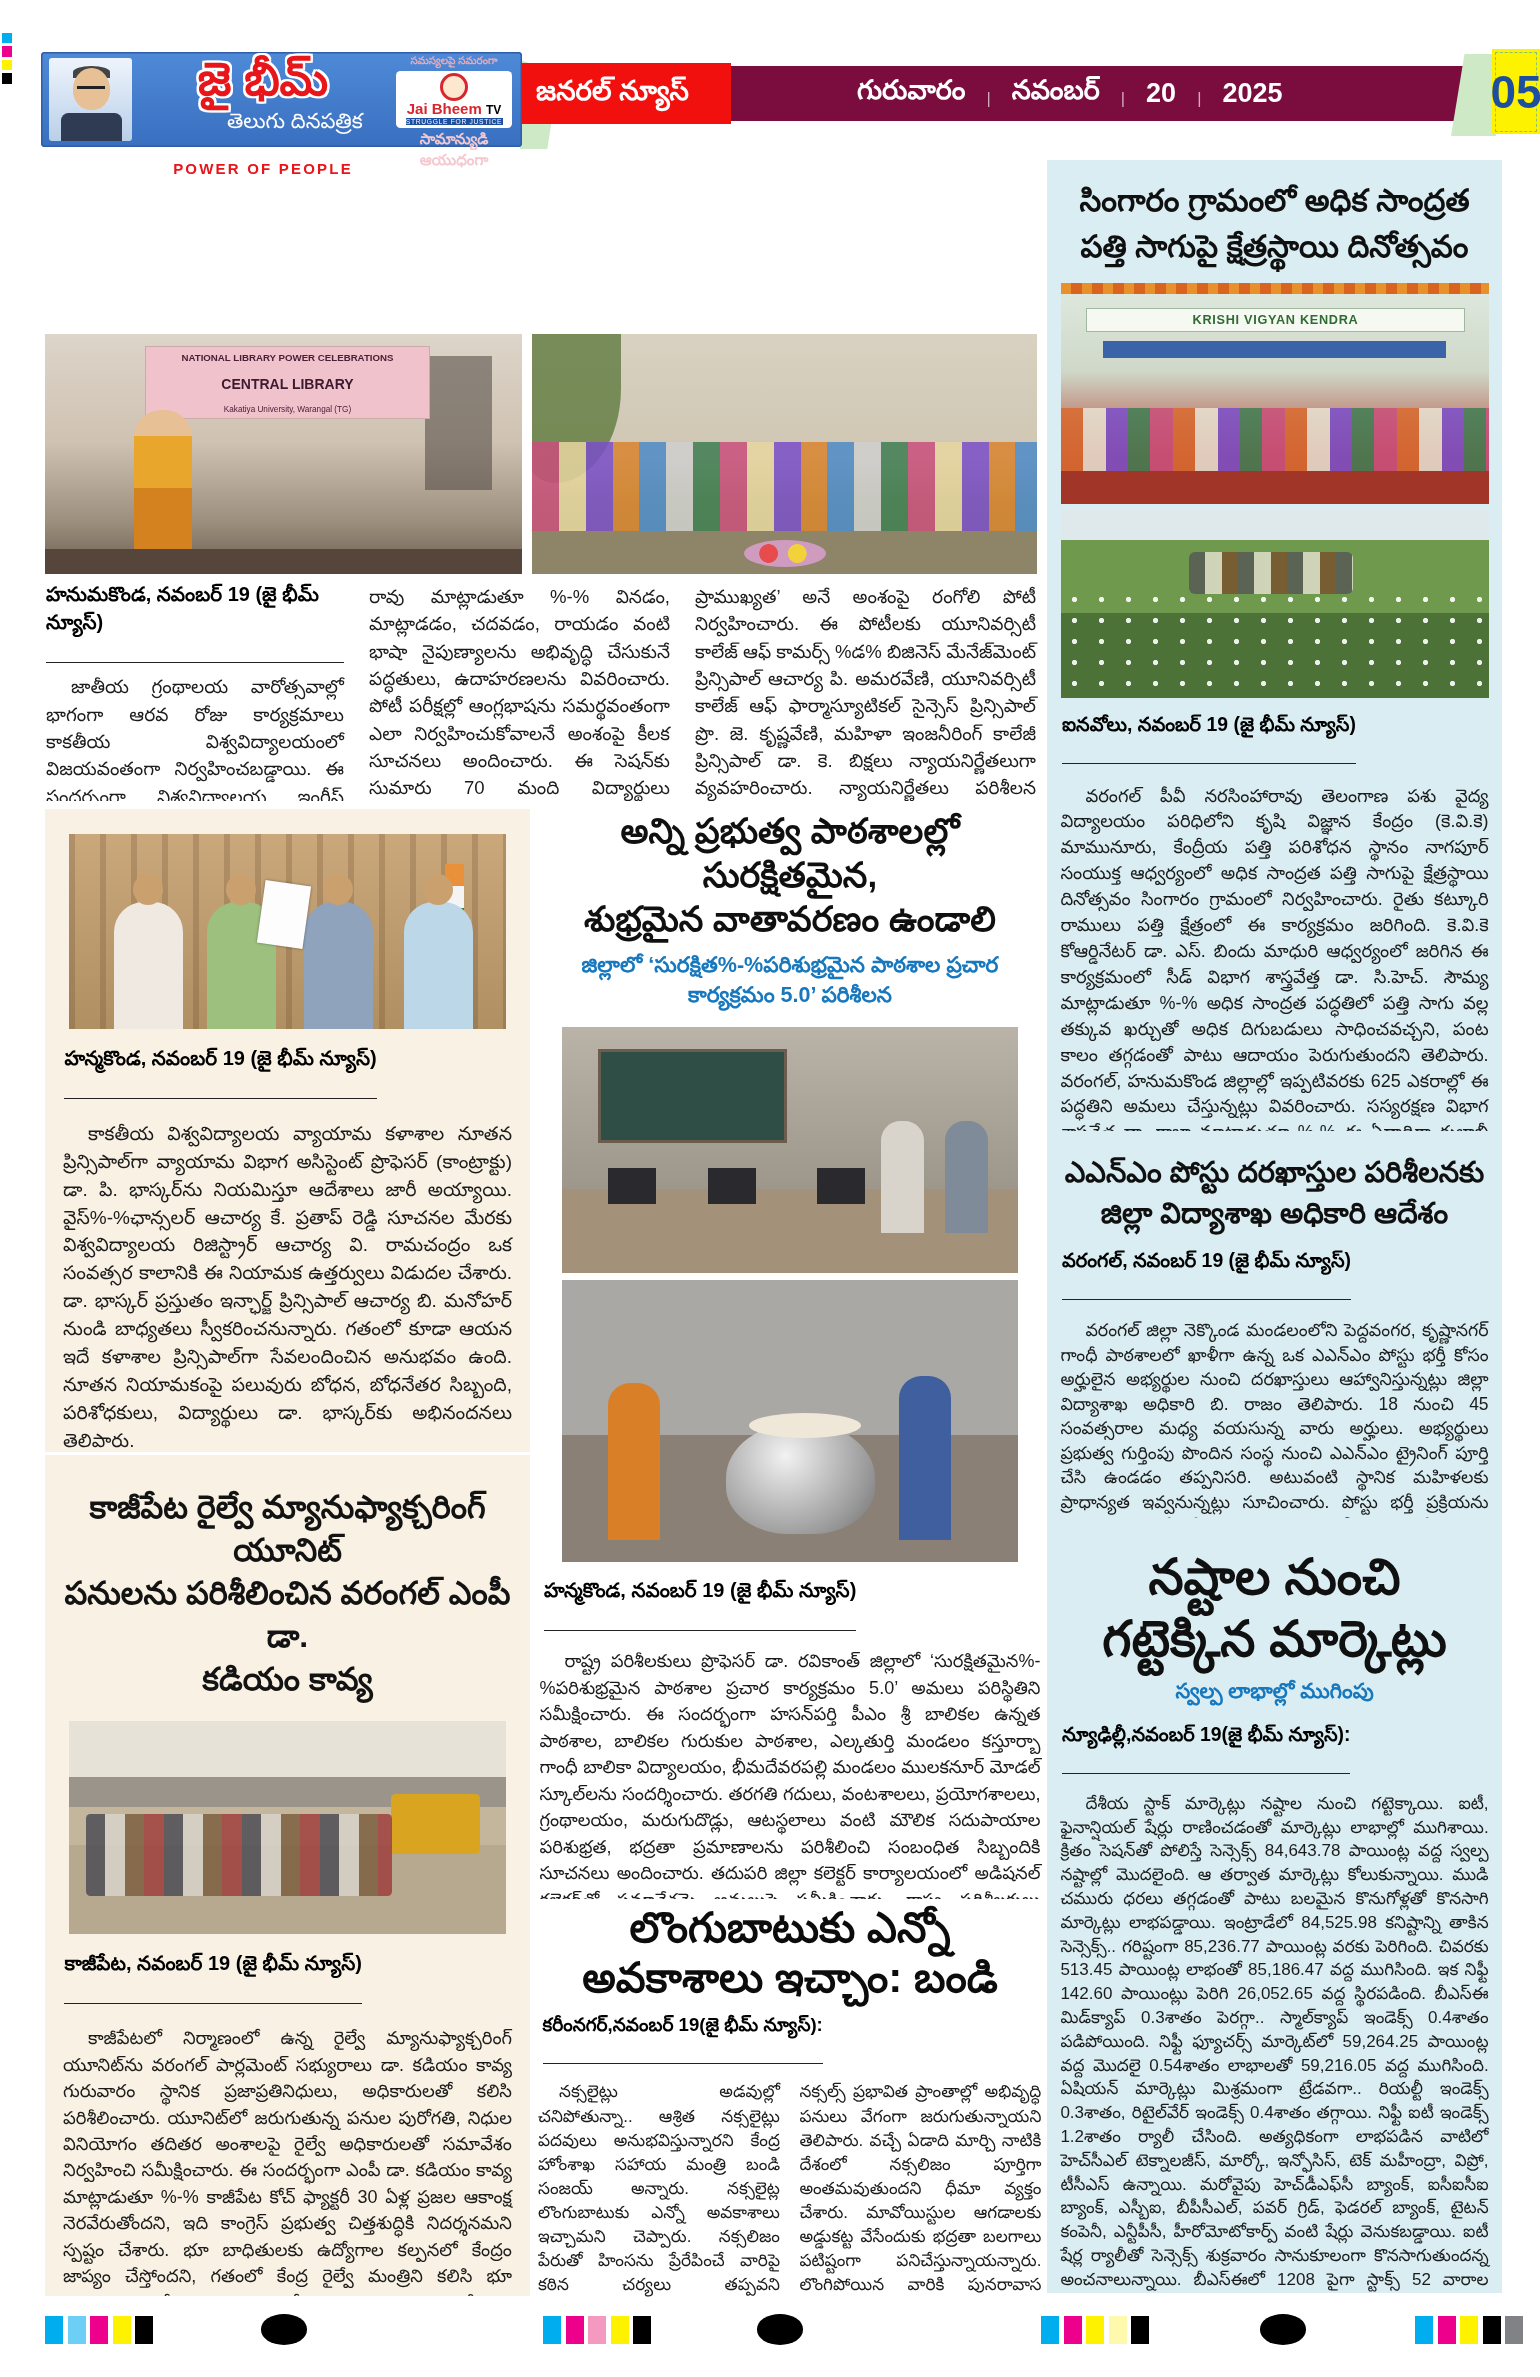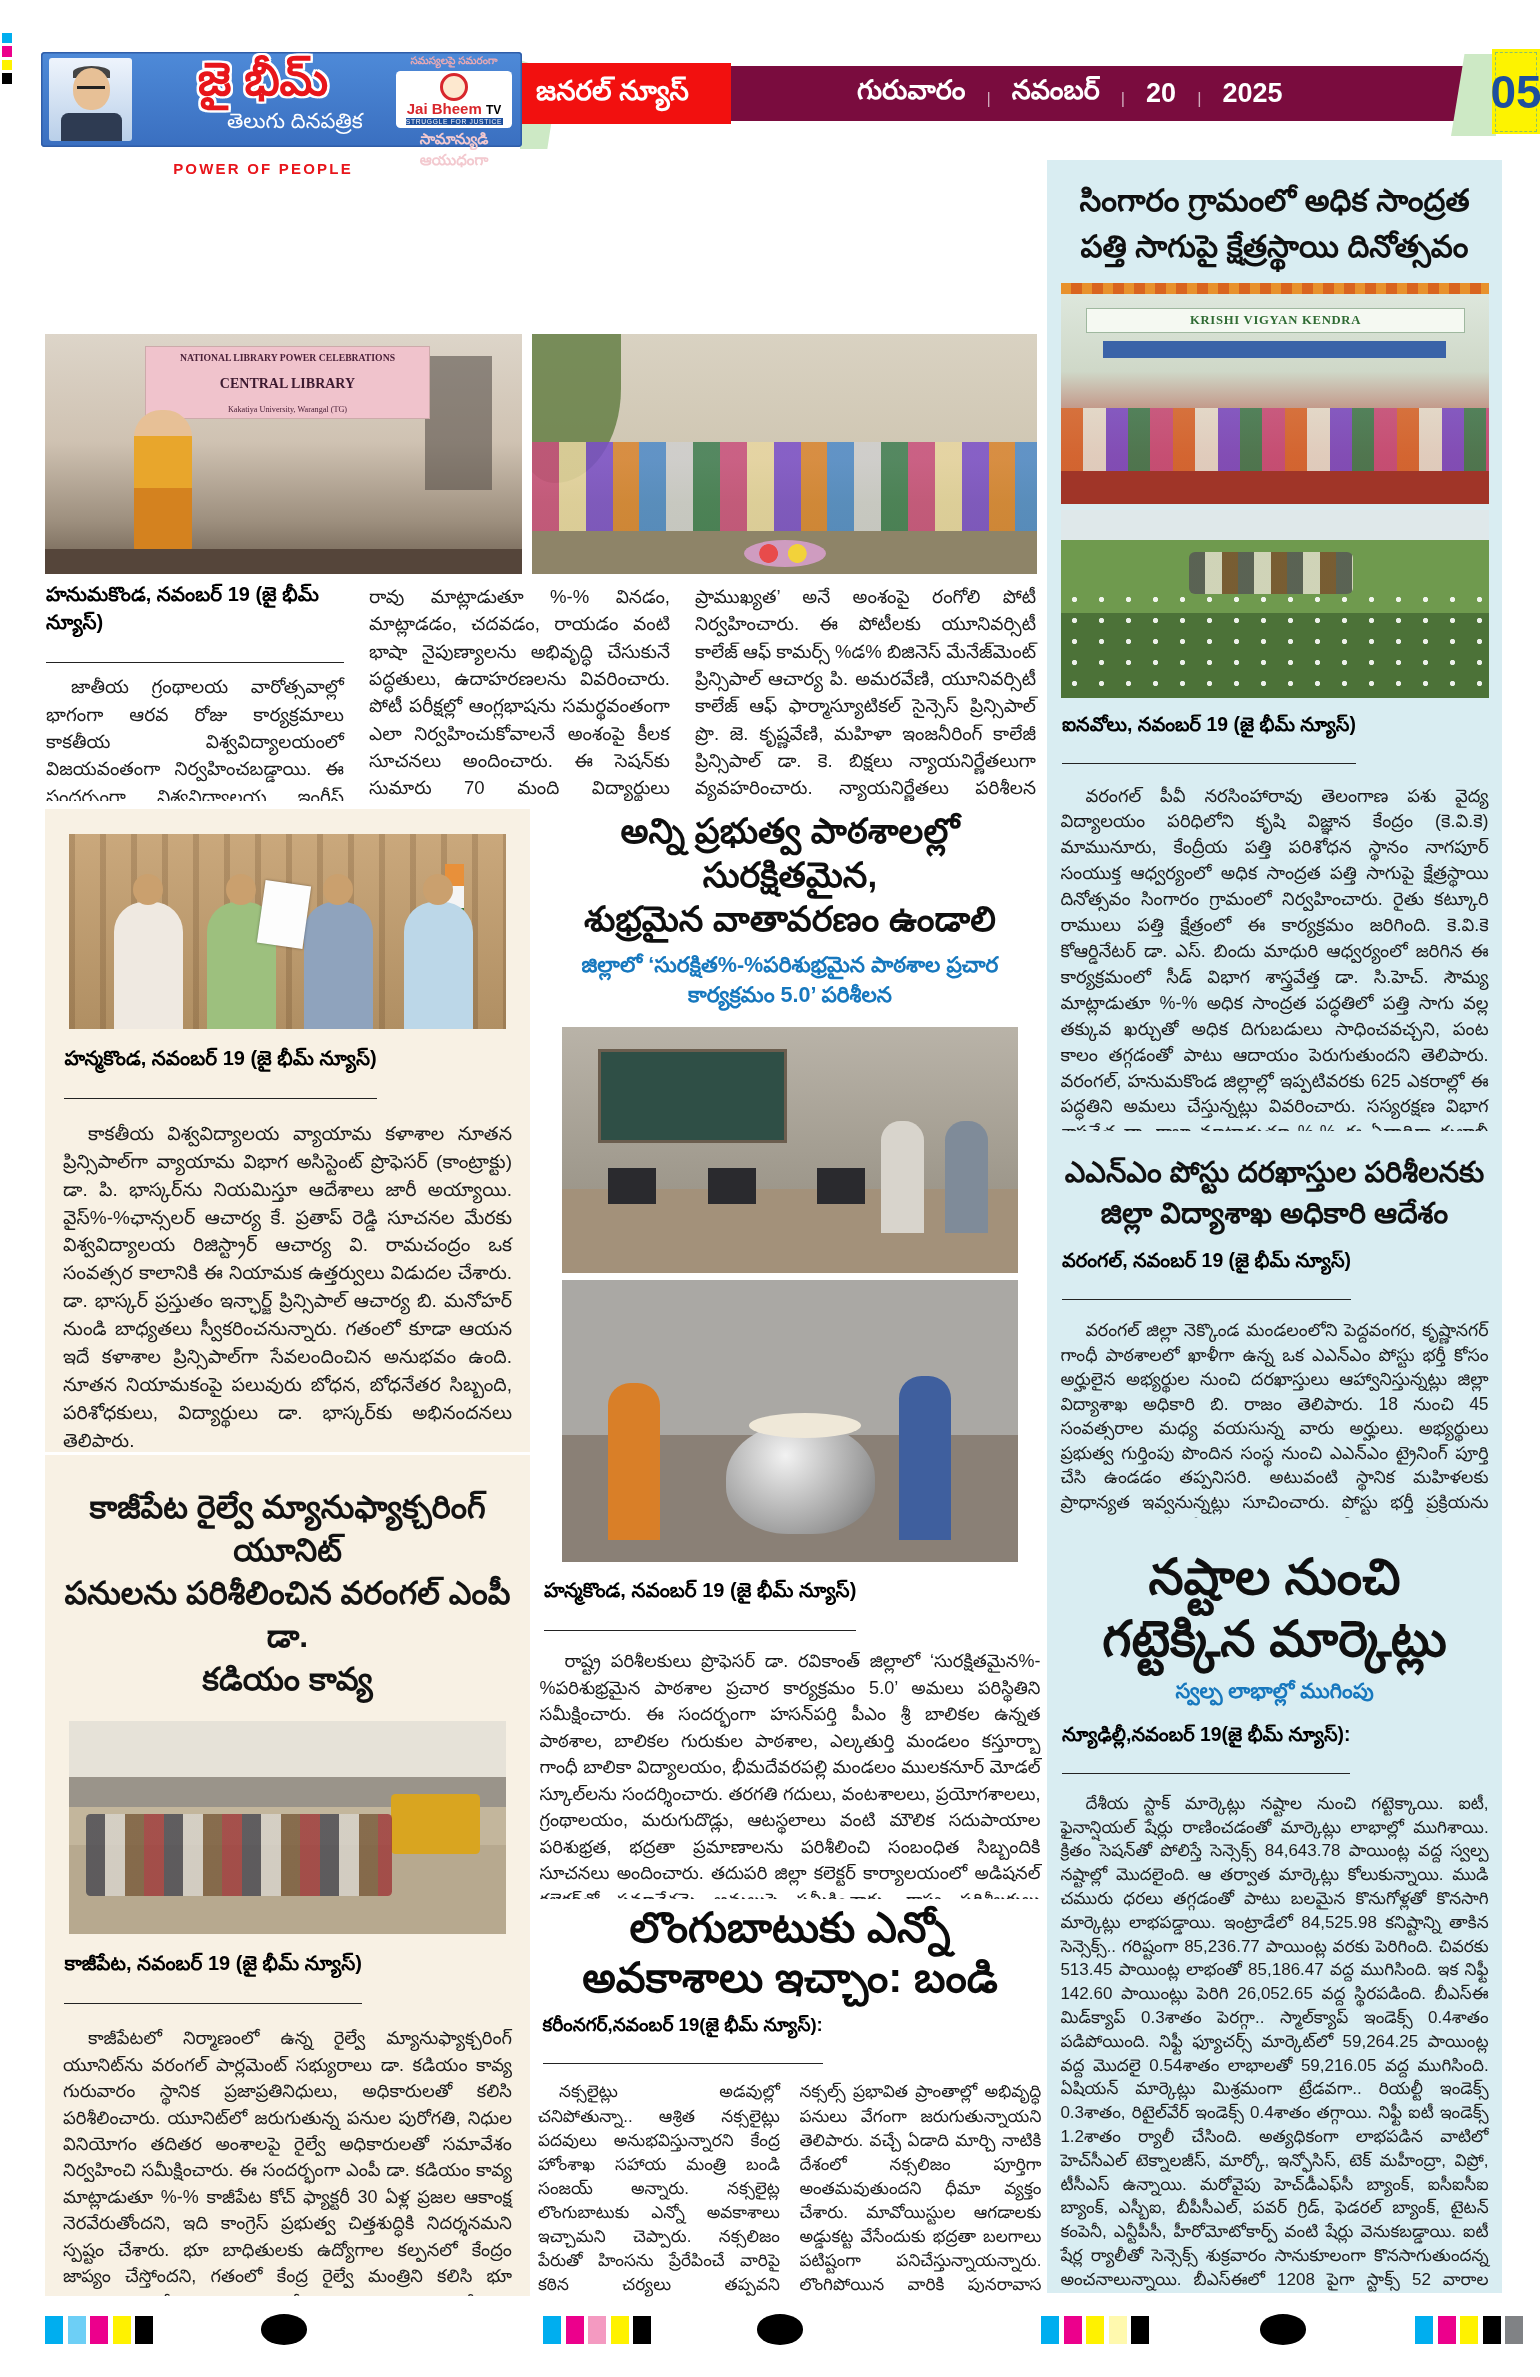--- a/index.html
+++ b/index.html
@@ -50,21 +50,21 @@
   .lead-h{position:absolute;left:45px;top:168px;width:992px;text-align:center;font-weight:800;color:#ef2a23;
           font-size:57px;line-height:1.13;z-index:2;}
   .lead-cols{position:absolute;left:46px;top:583px;width:992px;height:218px;display:flex;gap:25px;overflow:hidden;}
   .lead-cols .c1{width:298px;} .lead-cols .c2{width:301px;} .lead-cols .c3{width:341px;}
   .dl{display:inline-block;font-weight:bold;font-size:20px;color:#000000;border-bottom:1.5px solid #222;
       padding-bottom:23px;margin-bottom:10.4px;text-align:left;}
   .body-txt{font-size:18.6px;line-height:1.47;text-align:justify;text-indent:25px;margin:0;}
 
   
   .photo{position:absolute;overflow:hidden;background:#999;}
-  .photo-in{position:relative;width:100%;height:100%;overflow:hidden;font-family:Liberation Serif, serif;}
+  .photo-in{position:relative;width:100%;height:100%;overflow:hidden;}
   .p-lib{left:45px;top:334px;width:477px;height:240px;}
   .p-lib .photo-in{background:linear-gradient(180deg,#ddd5c9 0%,#cfc2b2 45%,#9d8f7e 78%,#6b5d4e 100%);}
   .lib-banner{position:absolute;left:21%;top:12px;width:58%;background:#f0c3cc;border:1.5px solid #caa;
               color:#4a2038;text-align:center;padding:4.5px 3px;}
   .lib-banner .b1{font-size:9.7px;font-weight:bold;}
   .lib-banner .b2{font-size:14px;font-weight:800;margin:13px 0;color:#3c1a30;}
   .lib-banner .b3{font-size:8.2px;}
   .lib-door{position:absolute;right:30px;top:22.4px;width:67px;height:134px;background:#4c4640;opacity:.55;}
   .lib-speaker{position:absolute;left:89px;bottom:22.4px;width:58px;height:142px;
                background:linear-gradient(180deg,#e7c096 0 18%,#e8a62c 18% 55%,#d4821f 55% 100%);border-radius:27px 27px 4.5px 4.5px;}

